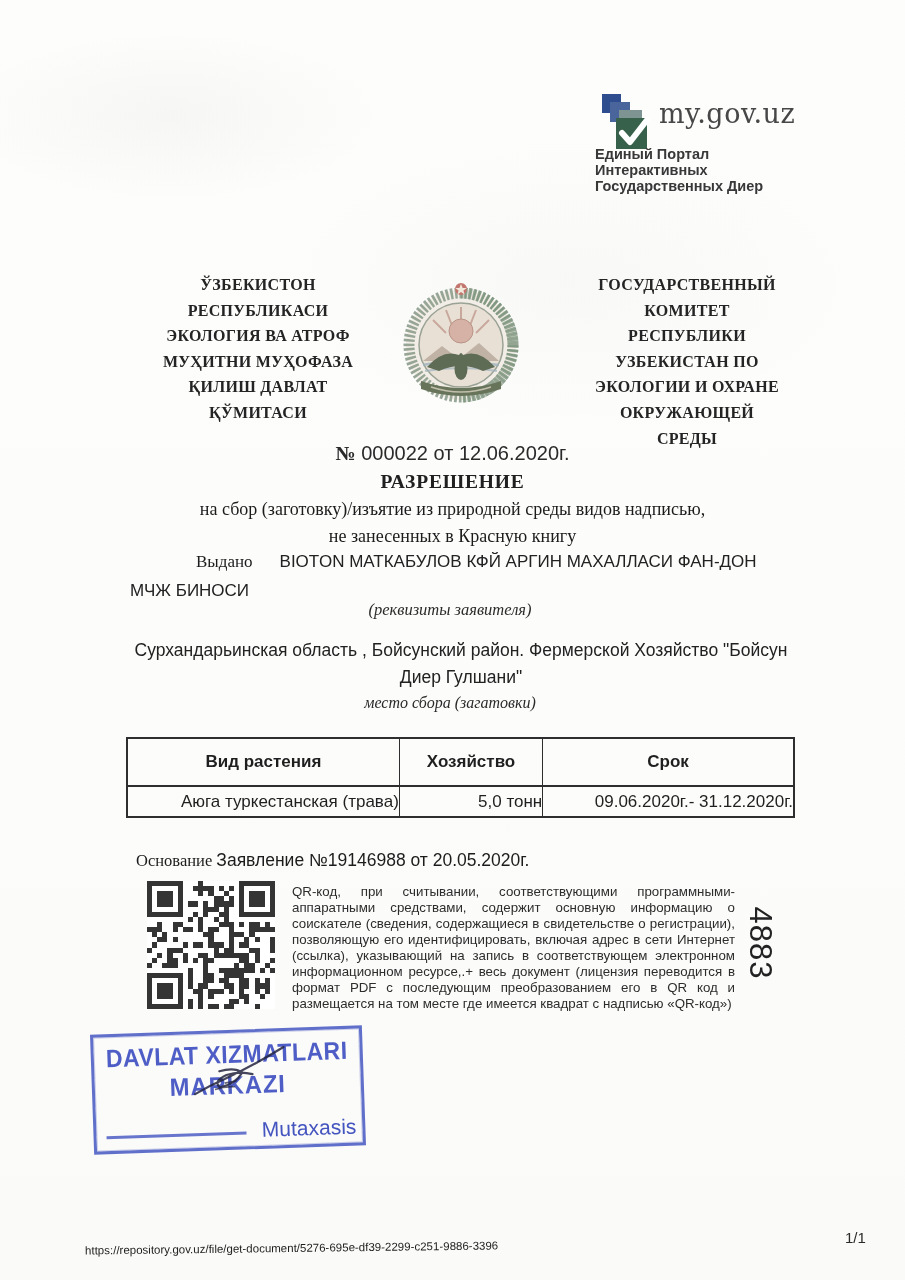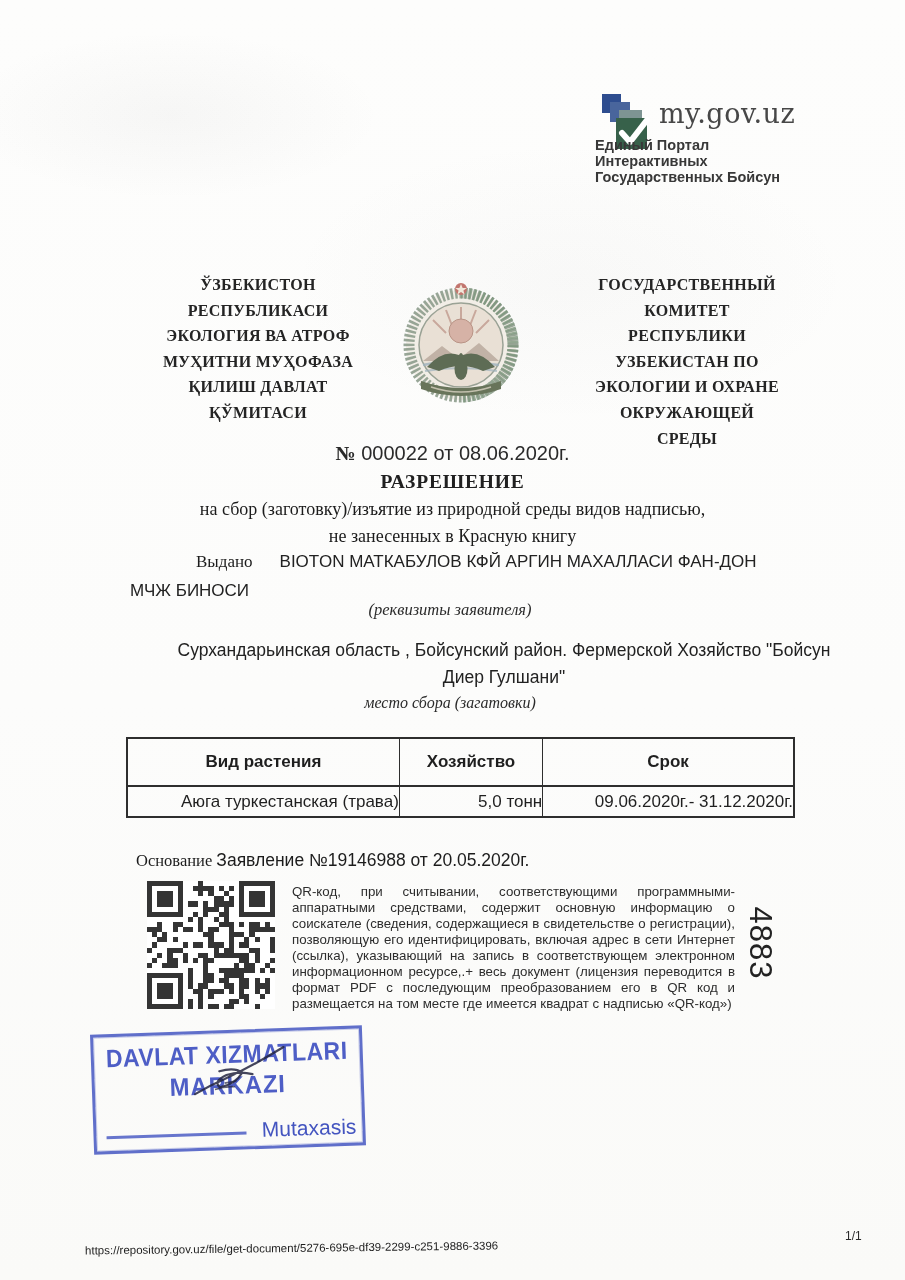--- a/index.html
+++ b/index.html
@@ -7,39 +7,39 @@
     position:relative;width:905px;height:1280px;margin:0 auto;overflow:hidden;
     background:
       radial-gradient(ellipse 300px 120px at 18% 9%, rgba(120,120,120,0.05), transparent 70%),
       radial-gradient(ellipse 400px 200px at 60% 22%, rgba(140,140,140,0.04), transparent 70%),
       linear-gradient(180deg,#fdfdfc 0%,#fcfcfb 55%,#fafaf8 100%);
     font-family:"Liberation Serif", serif;color:#1c1c1c;padding-left:44px;
   }
   .abs{position:absolute;}
   
   .logo-title{left:659px;top:98px;font-family:"DejaVu Serif", serif;font-size:27px;color:#474747;letter-spacing:.5px;}
-  .logo-sub{left:595px;top:137px;font-family:"Liberation Sans", sans-serif;font-weight:bold;font-size:14.5px;line-height:1.12;color:#383838;}
+  .logo-sub{left:595px;top:146px;font-family:"Liberation Sans", sans-serif;font-weight:bold;font-size:14.5px;line-height:1.12;color:#383838;}
   
   .org{font-family:"Liberation Serif", serif;font-weight:bold;font-size:16px;line-height:1.6;text-align:center;color:#242424;letter-spacing:.3px;}
   .org-left{left:122px;top:272px;width:272px;}
   .org-right{left:576px;top:272px;width:222px;}
   
   .center-line{left:0;width:905px;text-align:center;}
   .doc-number{top:442px;font-family:"Liberation Sans", sans-serif;font-size:20px;color:#2a2a2a;}
   .doc-number .num-sign{font-family:"Liberation Serif", serif;font-weight:bold;}
   .doc-title{top:471px;font-weight:bold;font-size:19.5px;letter-spacing:.8px;color:#202020;}
   .doc-sub1{top:499px;font-size:18px;}
   .doc-sub2{top:526px;font-size:18px;}
   
   .issued{left:130px;top:548px;width:664px;font-size:17px;line-height:1.68;text-indent:66px;}
   .issued .lbl{font-family:"Liberation Serif", serif;margin-right:27px;}
   .issued .val{font-family:"Liberation Sans", sans-serif;color:#222;}
   .requisites{left:140px;top:600px;width:620px;text-align:center;font-style:italic;font-size:16.5px;color:#2b2b2b;}
   
-  .location{left:132px;top:637px;width:658px;text-align:center;font-family:"Liberation Sans", sans-serif;font-size:17.5px;line-height:1.55;color:#222;margin-left:43px;}
+  .location{left:132px;top:637px;width:658px;text-align:center;font-family:"Liberation Sans", sans-serif;font-size:17.5px;line-height:1.55;color:#222;}
   .location-caption{left:140px;top:694px;width:620px;text-align:center;font-style:italic;font-size:16px;color:#2b2b2b;}
   
   .permit-table{left:126px;top:737px;width:669px;border-collapse:collapse;font-family:"Liberation Sans", sans-serif;color:#1f1f1f;}
   .permit-table th,.permit-table td{border:1.5px solid #2e2e2e;}
   .permit-table{border:2.5px solid #2e2e2e;}
   .permit-table th{height:44px;font-size:17px;font-weight:bold;text-align:center;border-bottom-width:2.5px;margin-top:25px;}
   .permit-table td{height:29px;font-size:17px;padding:0 0 0 9px;text-align:right;}
   .col1{width:268px;} .col2{width:140px;} .col3{width:247px;}
   
   .basis{left:136px;top:850px;font-size:16.5px;}
@@ -52,41 +52,41 @@
   .stamp{left:92px;top:1030px;width:266px;height:114px;transform:rotate(-2deg);
     border:3.5px solid rgba(58,76,190,0.8);box-shadow:inset 0 0 0 1px rgba(58,76,190,0.25);
     color:rgba(54,72,190,0.88);font-family:"Liberation Sans", sans-serif;font-weight:bold;}
   .stamp-l1{position:absolute;left:0;top:7px;width:100%;text-align:center;font-size:25px;transform:scaleX(0.92);letter-spacing:.5px;}
   .stamp-l2{position:absolute;left:0;top:38px;width:100%;text-align:center;font-size:25px;transform:scaleX(0.95);letter-spacing:1px;}
   .stamp-line{position:absolute;left:10px;bottom:12px;width:140px;border-bottom:3px solid rgba(54,72,190,0.75);}
   .stamp-signer{position:absolute;right:6px;bottom:4px;font-size:21px;font-weight:normal;color:rgba(48,66,185,0.9);}
   .signature-svg{position:absolute;left:70px;top:8px;pointer-events:none;}
   
   .footer-url{left:85px;top:1242px;font-family:"Liberation Sans", sans-serif;font-size:11.5px;color:#1d1d1d;transform:rotate(-0.7deg);}
-  .page-indicator{left:845px;top:1229px;font-family:"Liberation Sans", sans-serif;font-size:12px;color:#2a2a2a;}
+  .page-indicator{left:845px;top:1229px;font-family:"Liberation Sans", sans-serif;font-size:15px;color:#2a2a2a;}
 </style>
 </head>
 <body>
 
 <div class="page">
 
   <div class="abs" style="left:597px;top:94px;width:56px;height:58px;">
     <svg width="56" height="58" viewBox="0 0 56 58">
       <rect x="5" y="0" width="19" height="19" fill="#2e4d8f"></rect>
       <rect x="13" y="8" width="20" height="20" fill="#49659c"></rect>
       <rect x="22" y="16" width="23" height="23" fill="#7e9493"></rect>
       <rect x="19" y="24" width="31" height="31" fill="#37614a"></rect>
       <path d="M25 39 L33 48 L50 26" stroke="#ffffff" stroke-width="6" fill="none" stroke-linecap="round" stroke-linejoin="round"></path>
     </svg>
   </div>
   <div class="abs logo-title">my.gov.uz</div>
   <div class="abs logo-sub">
     <div>Единый Портал</div>
     <div>Интерактивных</div>
-    <div>Государственных Бойсун</div>
+    <div>Государственных Диер</div>
   </div>
 
   <div class="abs org org-left">
     <div>ЎЗБЕКИСТОН</div>
     <div>РЕСПУБЛИКАСИ</div>
     <div>ЭКОЛОГИЯ ВА АТРОФ</div>
     <div>МУҲИТНИ МУҲОФАЗА</div>
     <div>ҚИЛИШ ДАВЛАТ</div>
     <div>ҚЎМИТАСИ</div>
   </div>
@@ -122,21 +122,21 @@
     <div>КОМИТЕТ</div>
     <div>РЕСПУБЛИКИ</div>
     <div>УЗБЕКИСТАН ПО</div>
     <div>ЭКОЛОГИИ И ОХРАНЕ</div>
     <div>ОКРУЖАЮЩЕЙ</div>
     <div>СРЕДЫ</div>
   </div>
 
   <div class="abs center-line doc-number">
     <span class="num-sign">№</span>
-    <span>000022 от 08.06.2020г.</span>
+    <span>000022 от 12.06.2020г.</span>
   </div>
   <div class="abs center-line doc-title">РАЗРЕШЕНИЕ</div>
   <div class="abs center-line doc-sub1">на сбор (заготовку)/изъятие из природной среды видов надписью,</div>
   <div class="abs center-line doc-sub2">не занесенных в Красную книгу</div>
 
   <div class="abs issued">
     <span class="lbl">Выдано</span><span class="val">BIOTON МАТКАБУЛОВ КФЙ АРГИН МАХАЛЛАСИ ФАН-ДОН МЧЖ БИНОСИ</span>
   </div>
   <div class="abs requisites">(реквизиты заявителя)</div>
 

